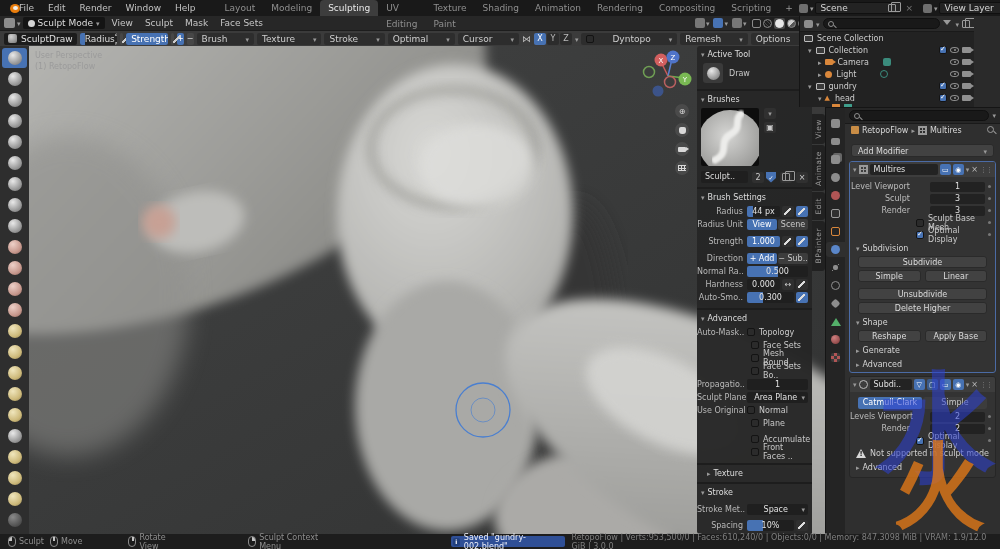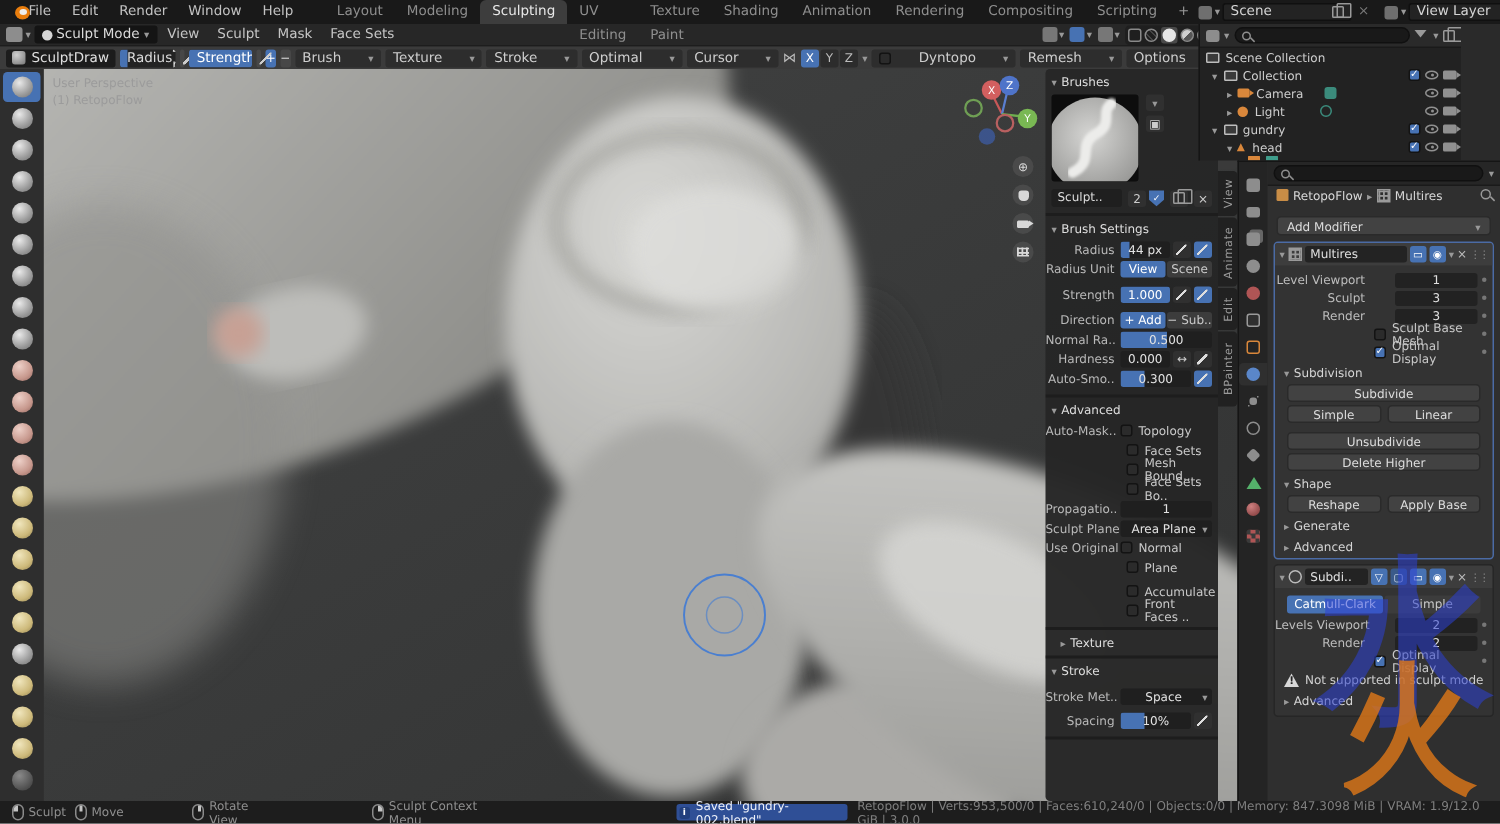--- a/index.html
+++ b/index.html
@@ -500,20 +500,32 @@
       <div class="nav-b">
           <div class="grid-ic"></div>
         </div>
     </div>
   </div>
 
   <div class="npanel">
     <div class="nsec">
       <div class="nhead">
           <span class="cv"></span>
+          <span>Active Tool</span>
+        </div>
+      <div style="display:flex;align-items:center;gap:6px;padding:2px 6px">
+        <div class="draw-ic">
+            <div class="ball" style="width:13px;height:13px"></div>
+          </div>
+        <span>Draw</span>
+      </div>
+    </div>
+    <div class="nsec">
+      <div class="nhead">
+          <span class="cv"></span>
           <span>Brushes</span>
         </div>
       <div style="display:flex;gap:3px;padding:2px 4px">
         <div class="preview">
           <svg width="58" height="58" viewBox="0 0 58 58">
             <defs>
                 <radialGradient id="pg" cx="0.45" cy="0.4" r="0.75">
                   <stop offset="0" stop-color="#d6d6d4"></stop>
                   <stop offset="0.8" stop-color="#9a9a98"></stop>
                   <stop offset="1" stop-color="#555"></stop>

